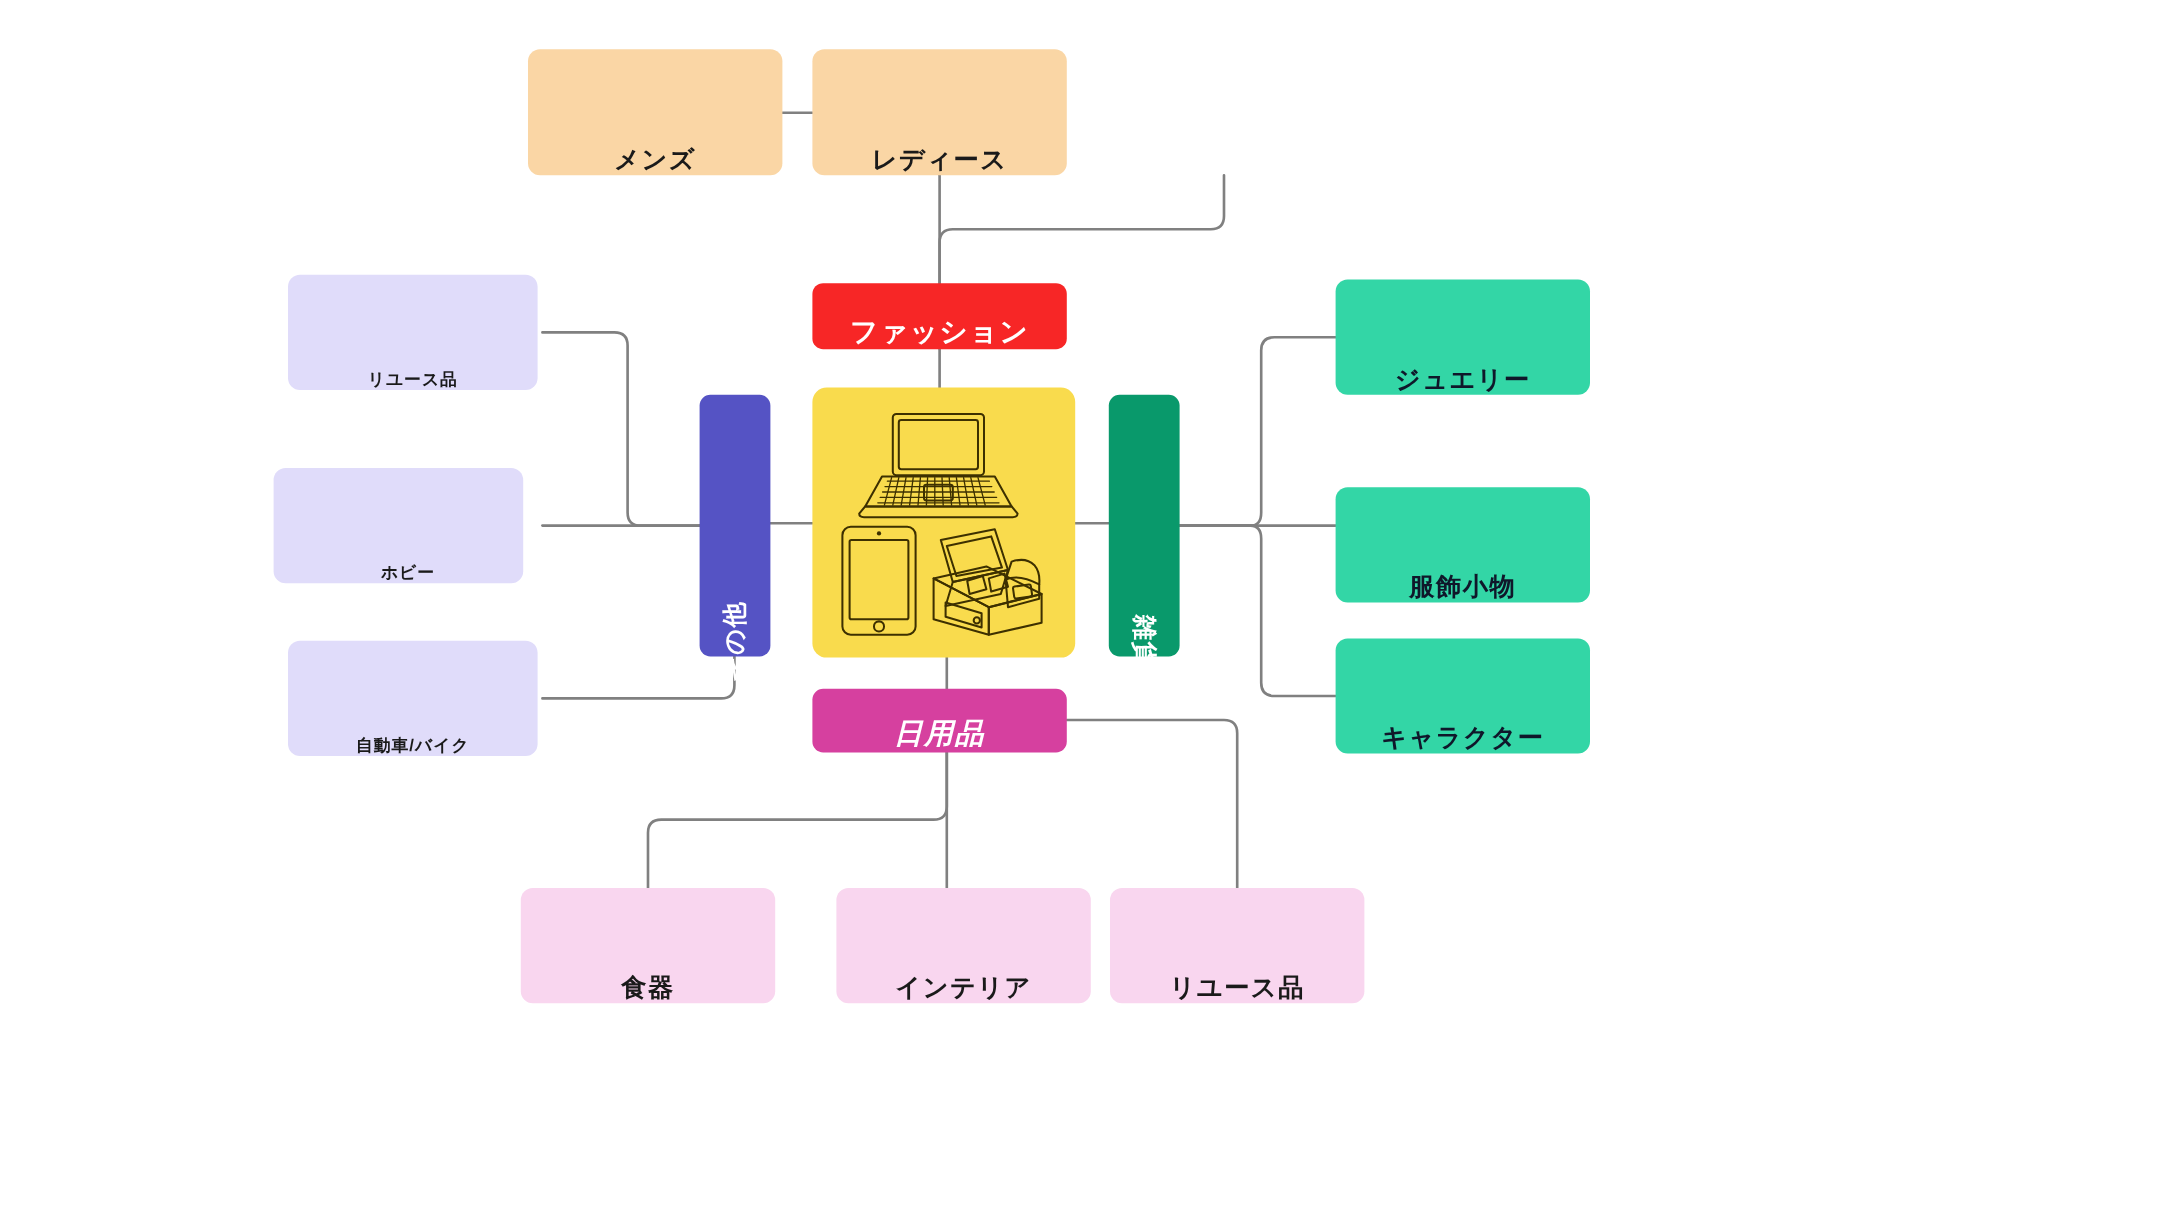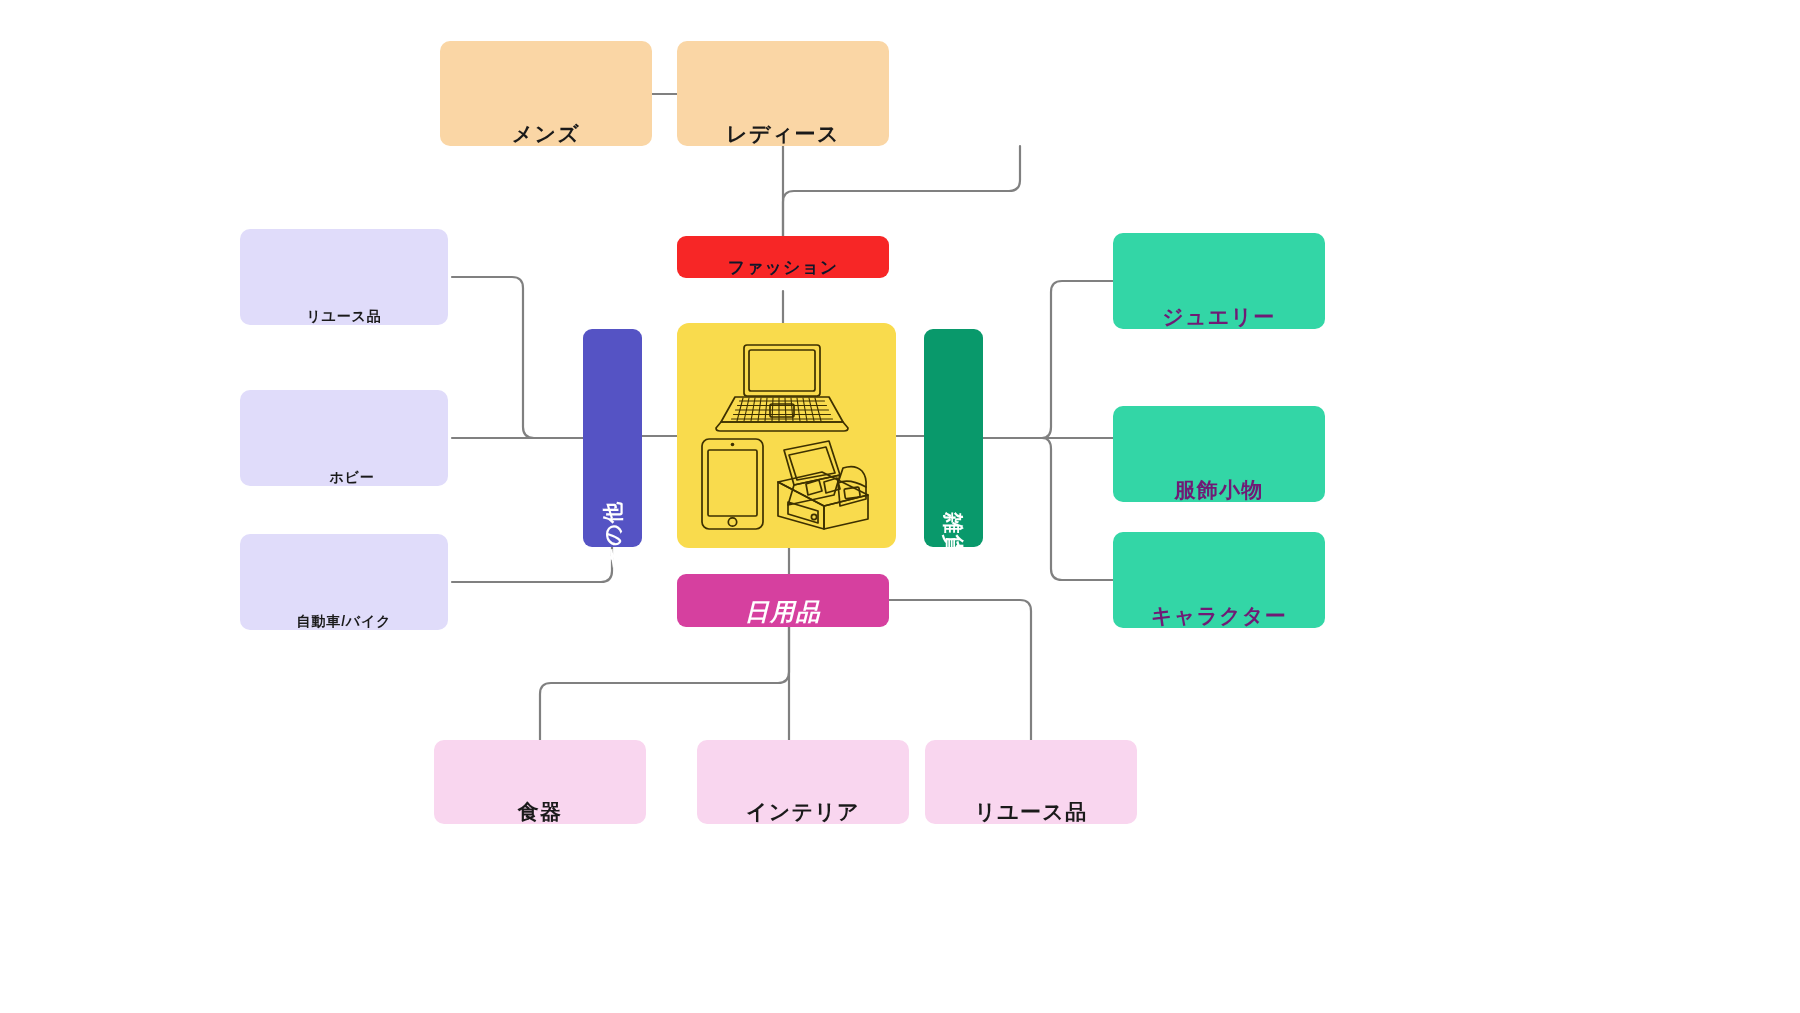--- a/index.html
+++ b/index.html
@@ -55,24 +55,24 @@
   }
   #node-mens    { left: 440px;  top: 41px; }
   #node-ladies  { left: 677px;  top: 41px; }
   #node-kids    { left: 914px;  top: 41px; }
 
   
   #node-fashion {
     left: 677px;
     top: 236px;
     width: 212px;
-    height: 42px;
+    height: 55px;
     background: #f72626;
-    color: #0f172a;
-    font-size: 17px;
+    color: #ffffff;
+    font-size: 23px;
     font-weight: 700;
     border-radius: 9px;
   }
 
   
   #node-daily {
     left: 677px;
     top: 574px;
     width: 212px;
     height: 53px;
@@ -131,40 +131,40 @@
   
   .n-left {
     width: 208px;
     height: 96px;
     background: #e0dcfa;
     color: #1a1a1a;
     font-size: 14px;
     font-weight: 700;
   }
   #node-reuse { left: 240px; top: 229px; }
-  #node-hobby { left: 240px; top: 390px; padding-left: 16px; }
+  #node-hobby { left: 228px; top: 390px; padding-left: 16px; }
   #node-auto  { left: 240px; top: 534px; }
 
   
   .n-right {
     width: 212px;
     height: 96px;
     background: #33d6a6;
-    color: #701a75;
+    color: #0f172a;
     font-size: 21px;
     font-weight: 700;
   }
   #node-jewelry   { left: 1113px; top: 233px; }
   #node-apparel   { left: 1113px; top: 406px; }
   #node-character { left: 1113px; top: 532px; }
 
   
   .n-bottom {
     width: 212px;
-    height: 84px;
+    height: 96px;
     background: #f9d6ef;
     color: #1a1a1a;
     font-size: 21px;
     font-weight: 700;
   }
   #node-tableware { left: 434px; top: 740px; }
   #node-interior  { left: 681px; top: 740px; margin-left: 16px; }
   #node-sports    { left: 925px; top: 740px; }
 </style>
 </head>

